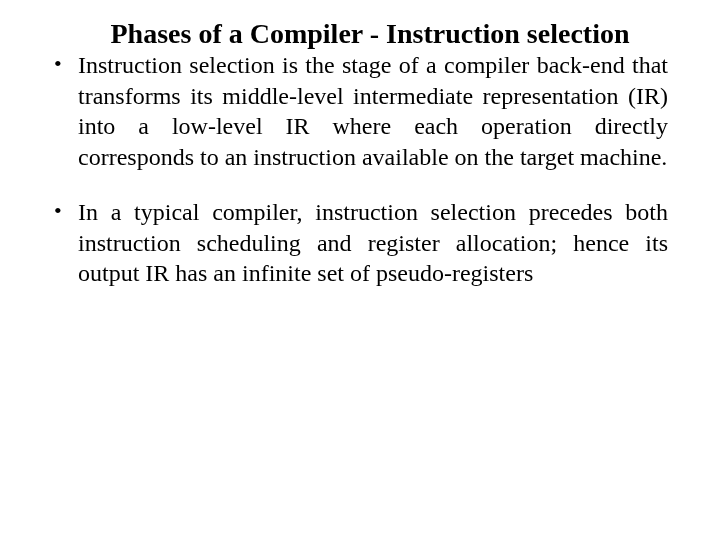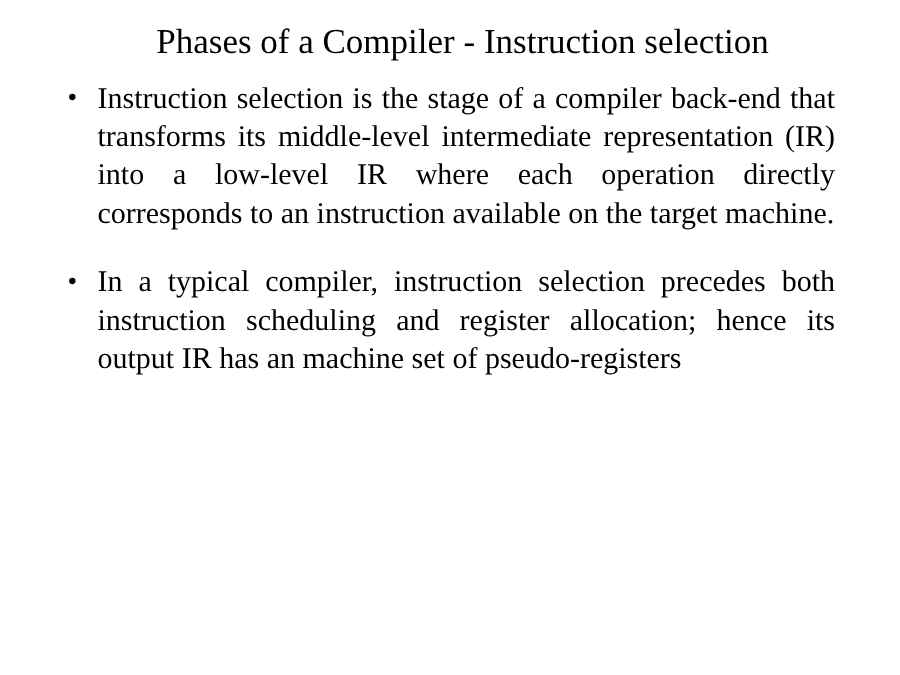--- a/index.html
+++ b/index.html
@@ -10,23 +10,22 @@
     body {
       width: 720px;
       height: 540px;
       background: #ffffff;
       font-family: "Times New Roman", Times, serif;
       padding: 18px 50px 20px 50px;
       color: #000000;
     }
     .title {
       font-size: 28px;
-      font-weight: normal;
+      font-weight: bold;
       text-align: center;
-      margin-bottom: 14px;
       margin-left: 20px;
     }
     .bullet-list {
       list-style: none;
     }
     .bullet-item {
       display: flex;
       margin-bottom: 24px;
       font-size: 24px;
       line-height: 1.28;
@@ -50,15 +49,15 @@
 
 <h1 class="title">Phases of a Compiler - Instruction selection</h1>
 
 <ul class="bullet-list">
   <li class="bullet-item">
     <span class="bullet-marker">•</span>
     <span class="bullet-text">Instruction selection is the stage of a compiler back-end that transforms its middle-level intermediate representation (IR) into a low-level IR where each operation directly corresponds to an instruction available on the target machine.</span>
   </li>
   <li class="bullet-item">
     <span class="bullet-marker">•</span>
-    <span class="bullet-text">In a typical compiler, instruction selection precedes both instruction scheduling and register allocation; hence its output IR has an machine set of pseudo-registers</span>
+    <span class="bullet-text">In a typical compiler, instruction selection precedes both instruction scheduling and register allocation; hence its output IR has an infinite set of pseudo-registers</span>
   </li>
 </ul>
 
 </body></html>

